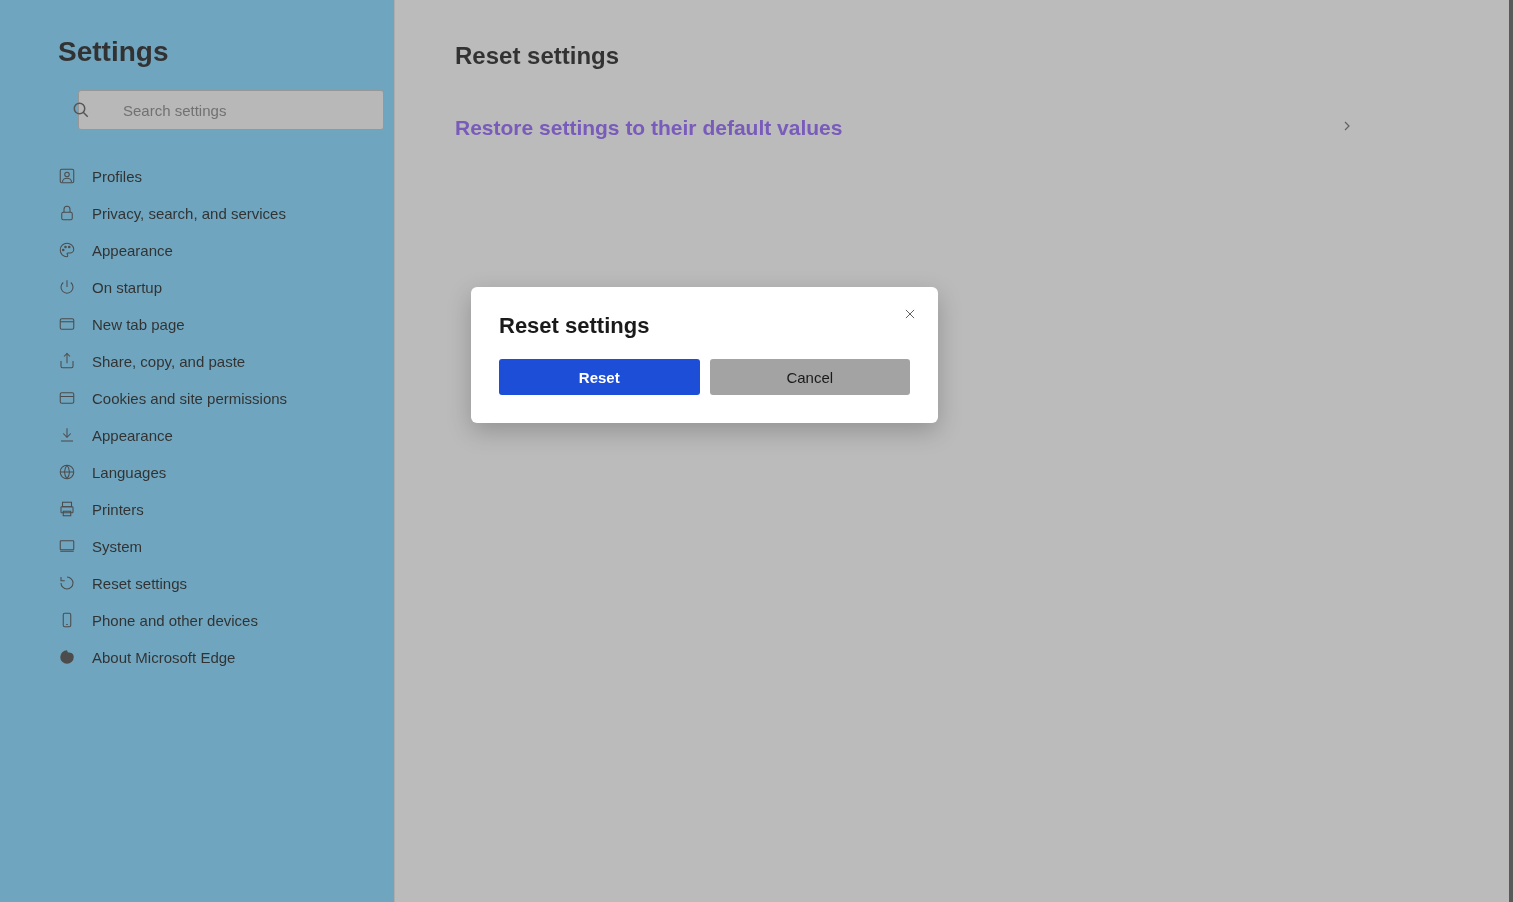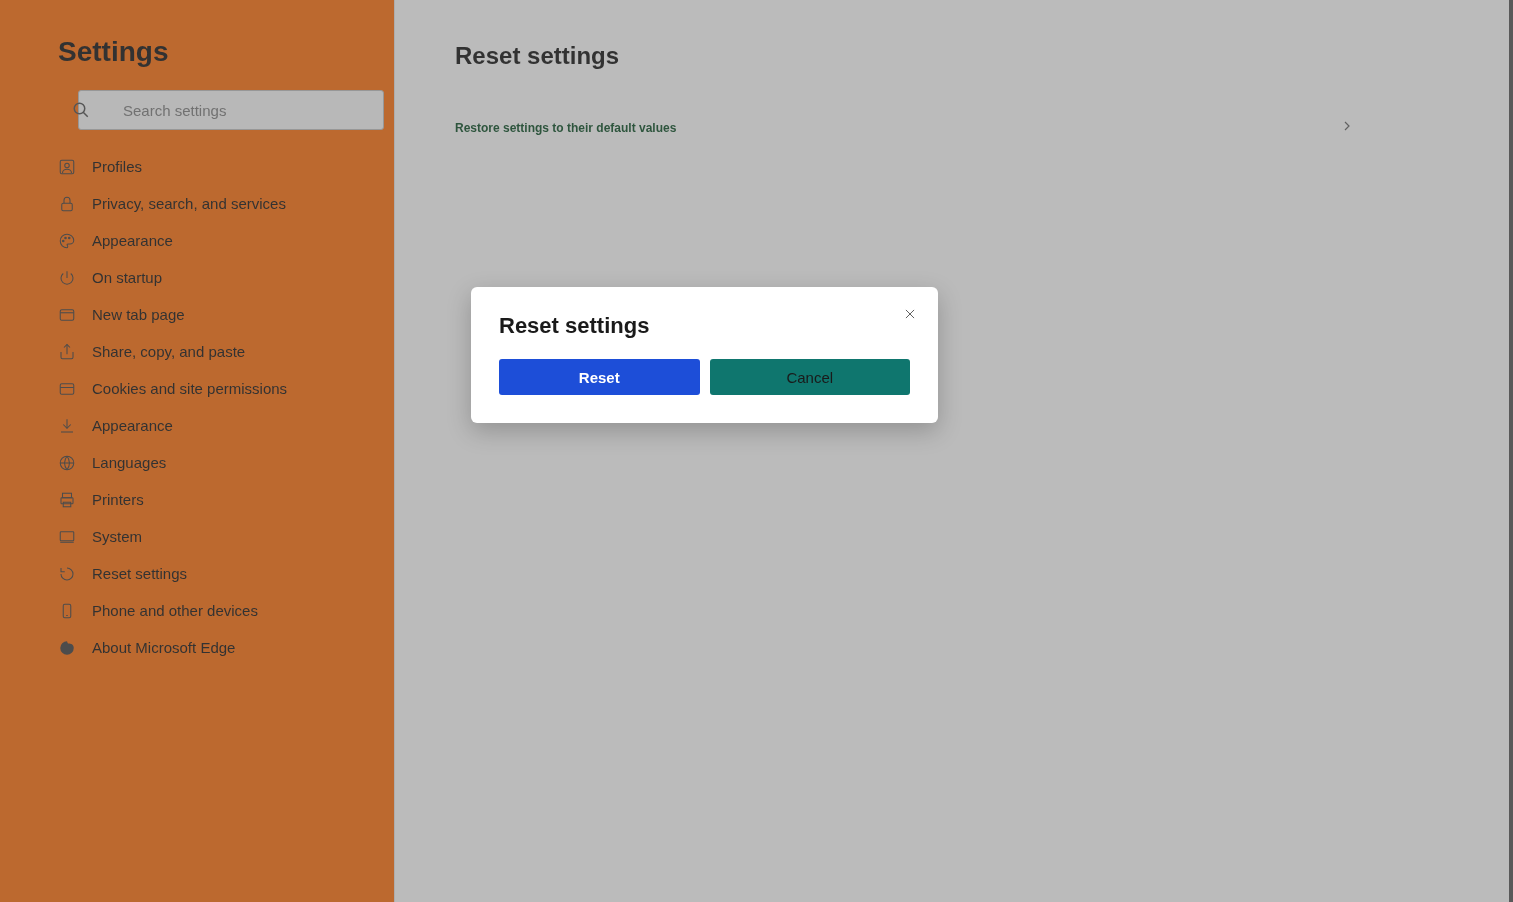--- a/index.html
+++ b/index.html
@@ -23,21 +23,21 @@
       pointer-events: none;
     }
     .container {
       display: flex;
       height: 100%;
     }
     .sidebar {
       width: 395px;
       border-right: 1px solid #e0e0e0;
       padding: 36px 30px 0 58px;
-      background: #f97316;
+      background: #7dd3fc;
     }
     .sidebar-title {
       font-size: 28px;
       font-weight: 600;
       color: #1a1a1a;
       margin-bottom: 22px;
     }
     .search-wrap {
       position: relative;
       margin-bottom: 18px;
@@ -64,21 +64,21 @@
     }
     .search-input::placeholder {
       color: #808080;
     }
     .nav-list {
       list-style: none;
       margin-left: -10px;
     }
     .nav-item {
       display: flex;
-      align-items: center;
+      align-items: flex-end;
       height: 37px;
       padding-left: 10px;
       cursor: pointer;
       border-radius: 3px;
     }
     .nav-icon {
       width: 18px;
       height: 18px;
       margin-right: 16px;
       color: #444;
@@ -110,23 +110,23 @@
     }
     .setting-row {
       display: flex;
       align-items: center;
       justify-content: space-between;
       height: 56px;
       cursor: pointer;
       max-width: 900px;
     }
     .setting-row-label {
-      font-size: 12px;
-      font-weight: 600;
-      color: #14532d;
+      font-size: 21px;
+      font-weight: 600;
+      color: #8b5cf6;
       text-align: right;
     }
     .chevron {
       color: #666;
     }
     .chevron svg {
       width: 16px;
       height: 16px;
       stroke: currentColor;
       fill: none;
@@ -188,21 +188,21 @@
       border-radius: 3px;
       font-size: 15px;
       cursor: pointer;
     }
     .btn-primary {
       background: #1d4ed8;
       color: #fff;
       font-weight: 600;
     }
     .btn-secondary {
-      background: #0f766e;
+      background: #a3a3a3;
       color: #1a1a1a;
     }
     .scrollbar {
       position: absolute;
       right: 0;
       top: 0;
       bottom: 0;
       width: 4px;
       background: #5a5a5a;
       z-index: 5;

